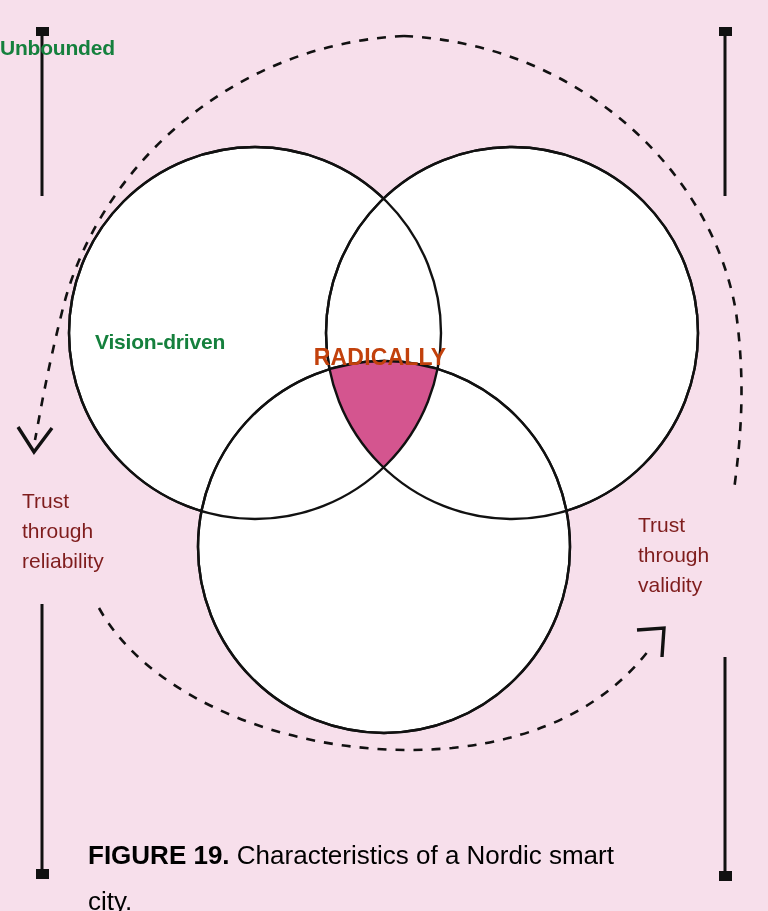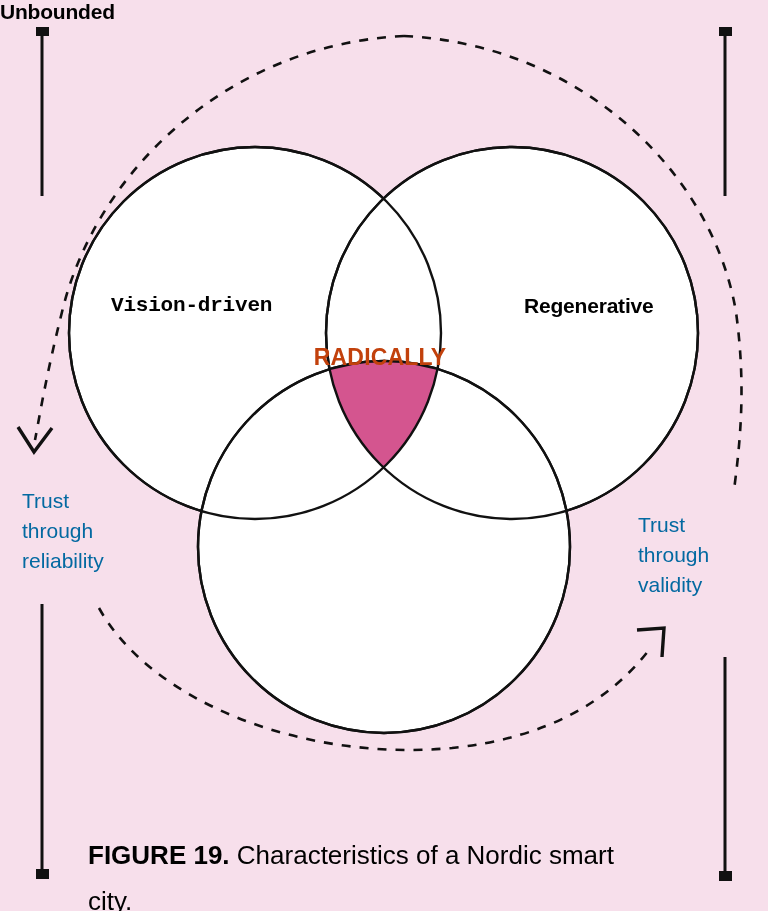--- a/index.html
+++ b/index.html
@@ -21,44 +21,45 @@
     position: absolute;
     left: 0;
     top: 0;
     width: 768px;
     height: 911px;
   }
   .venn-label {
     position: absolute;
     font-weight: bold;
     font-size: 21px;
-    color: #000000;
+    color: #15803d;
     letter-spacing: -0.2px;
     white-space: nowrap;
     text-align: center;
+    margin-top: 36px;
   }
-  #label-vision  { left: 111px;  top: 294px; font-family: Liberation Mono, monospace; }
+  #label-vision  { left: 95px;  top: 294px; }
   #label-regen   { left: 524px; top: 294px; }
 
   #center-text {
     position: absolute;
     left: 290px;
     top: 343px;
     width: 180px;
     text-align: center;
     color: #c2410c;
     font-weight: bold;
     font-size: 23px;
     line-height: 1.30;
     letter-spacing: 0.2px;
   }
   .side-note {
     position: absolute;
     font-size: 21px;
-    color: #0369a1;
+    color: #7f1d1d;
     line-height: 1.43;
     white-space: pre-line;
   }
   #note-left  { left: 22px;  top: 486px; }
   #note-right { left: 638px; top: 510px; }
 
   #caption {
     position: absolute;
     left: 88px;
     top: 832px;
@@ -120,21 +121,20 @@
       <rect x="36" y="869" width="13" height="10" fill="#111111"></rect>
     </g>
     <g>
       <rect x="723.5" y="657" width="3" height="217" fill="#111111"></rect>
       <rect x="719" y="871" width="13" height="10" fill="#111111"></rect>
     </g>
   </svg>
 
   <div class="venn-label" id="label-vision">Vision-driven</div>
 
-  <div class="venn-label" id="label-regen">Regenerative</div>
 
   <div class="venn-label" id="label-unbounded">Unbounded</div>
 
   <div id="center-text">
     <div>RADICALLY</div>
   </div>
 
   <div class="side-note" id="note-left">Trust
 through
 reliability</div>

